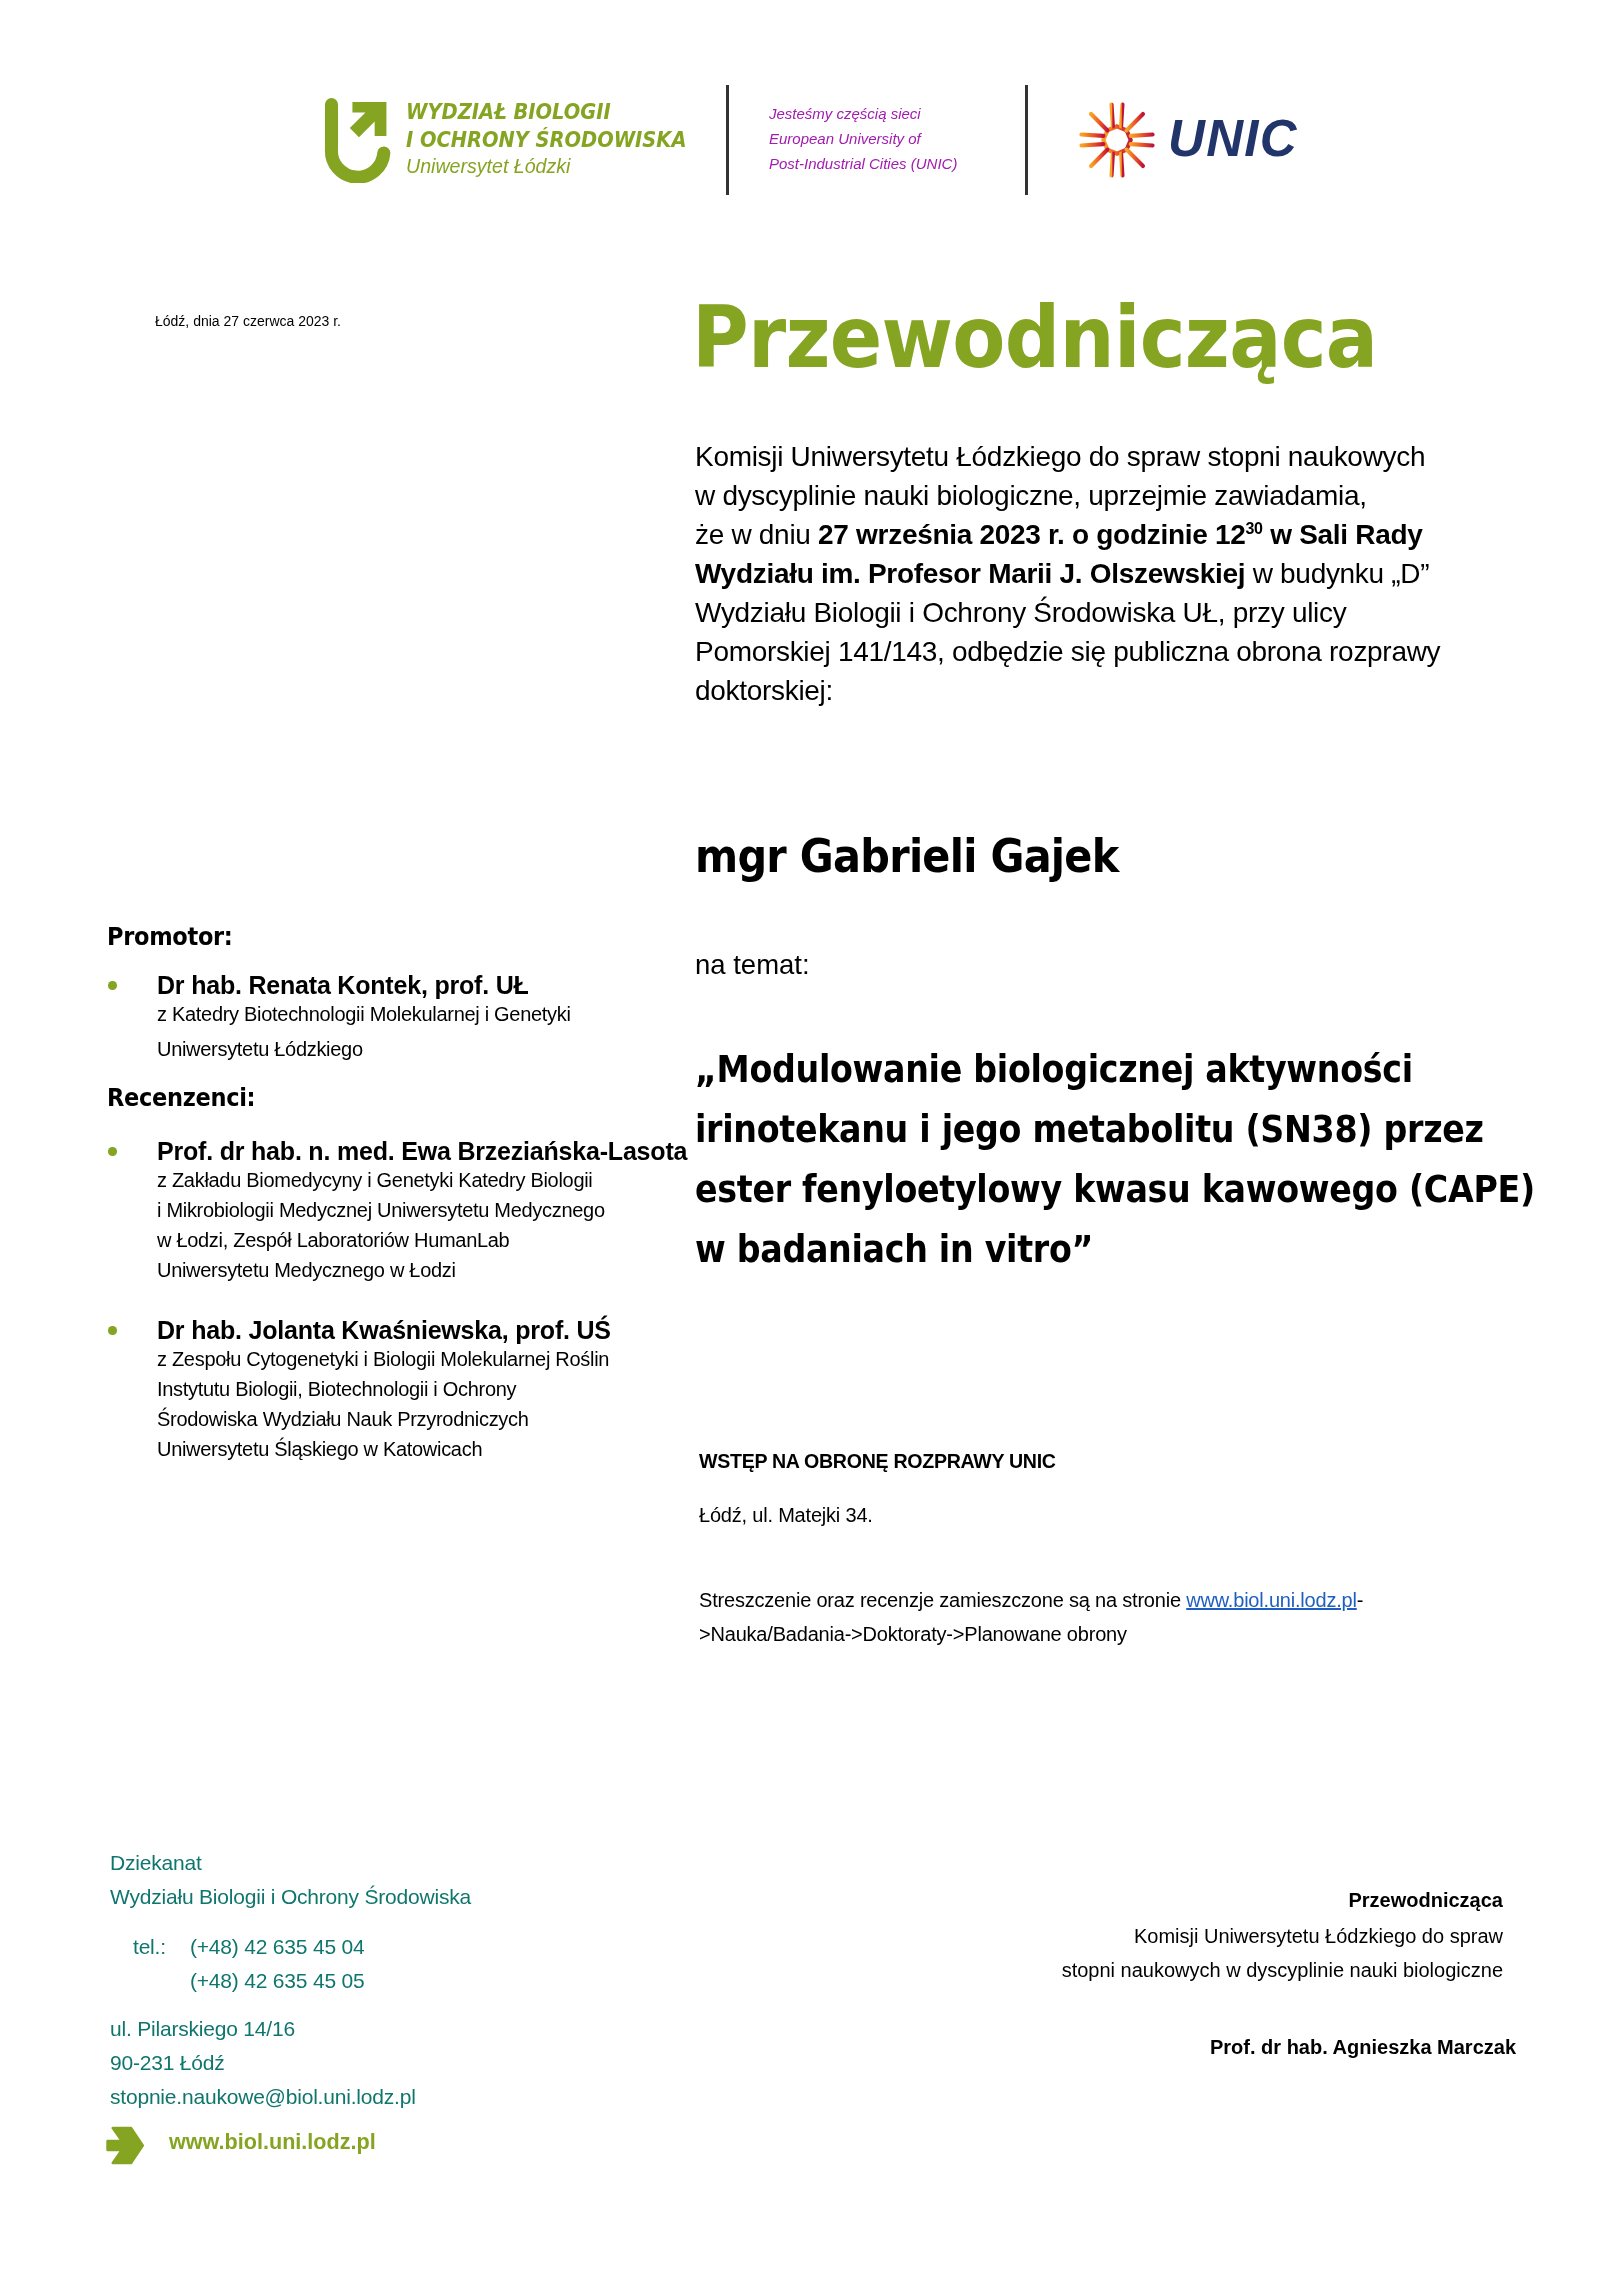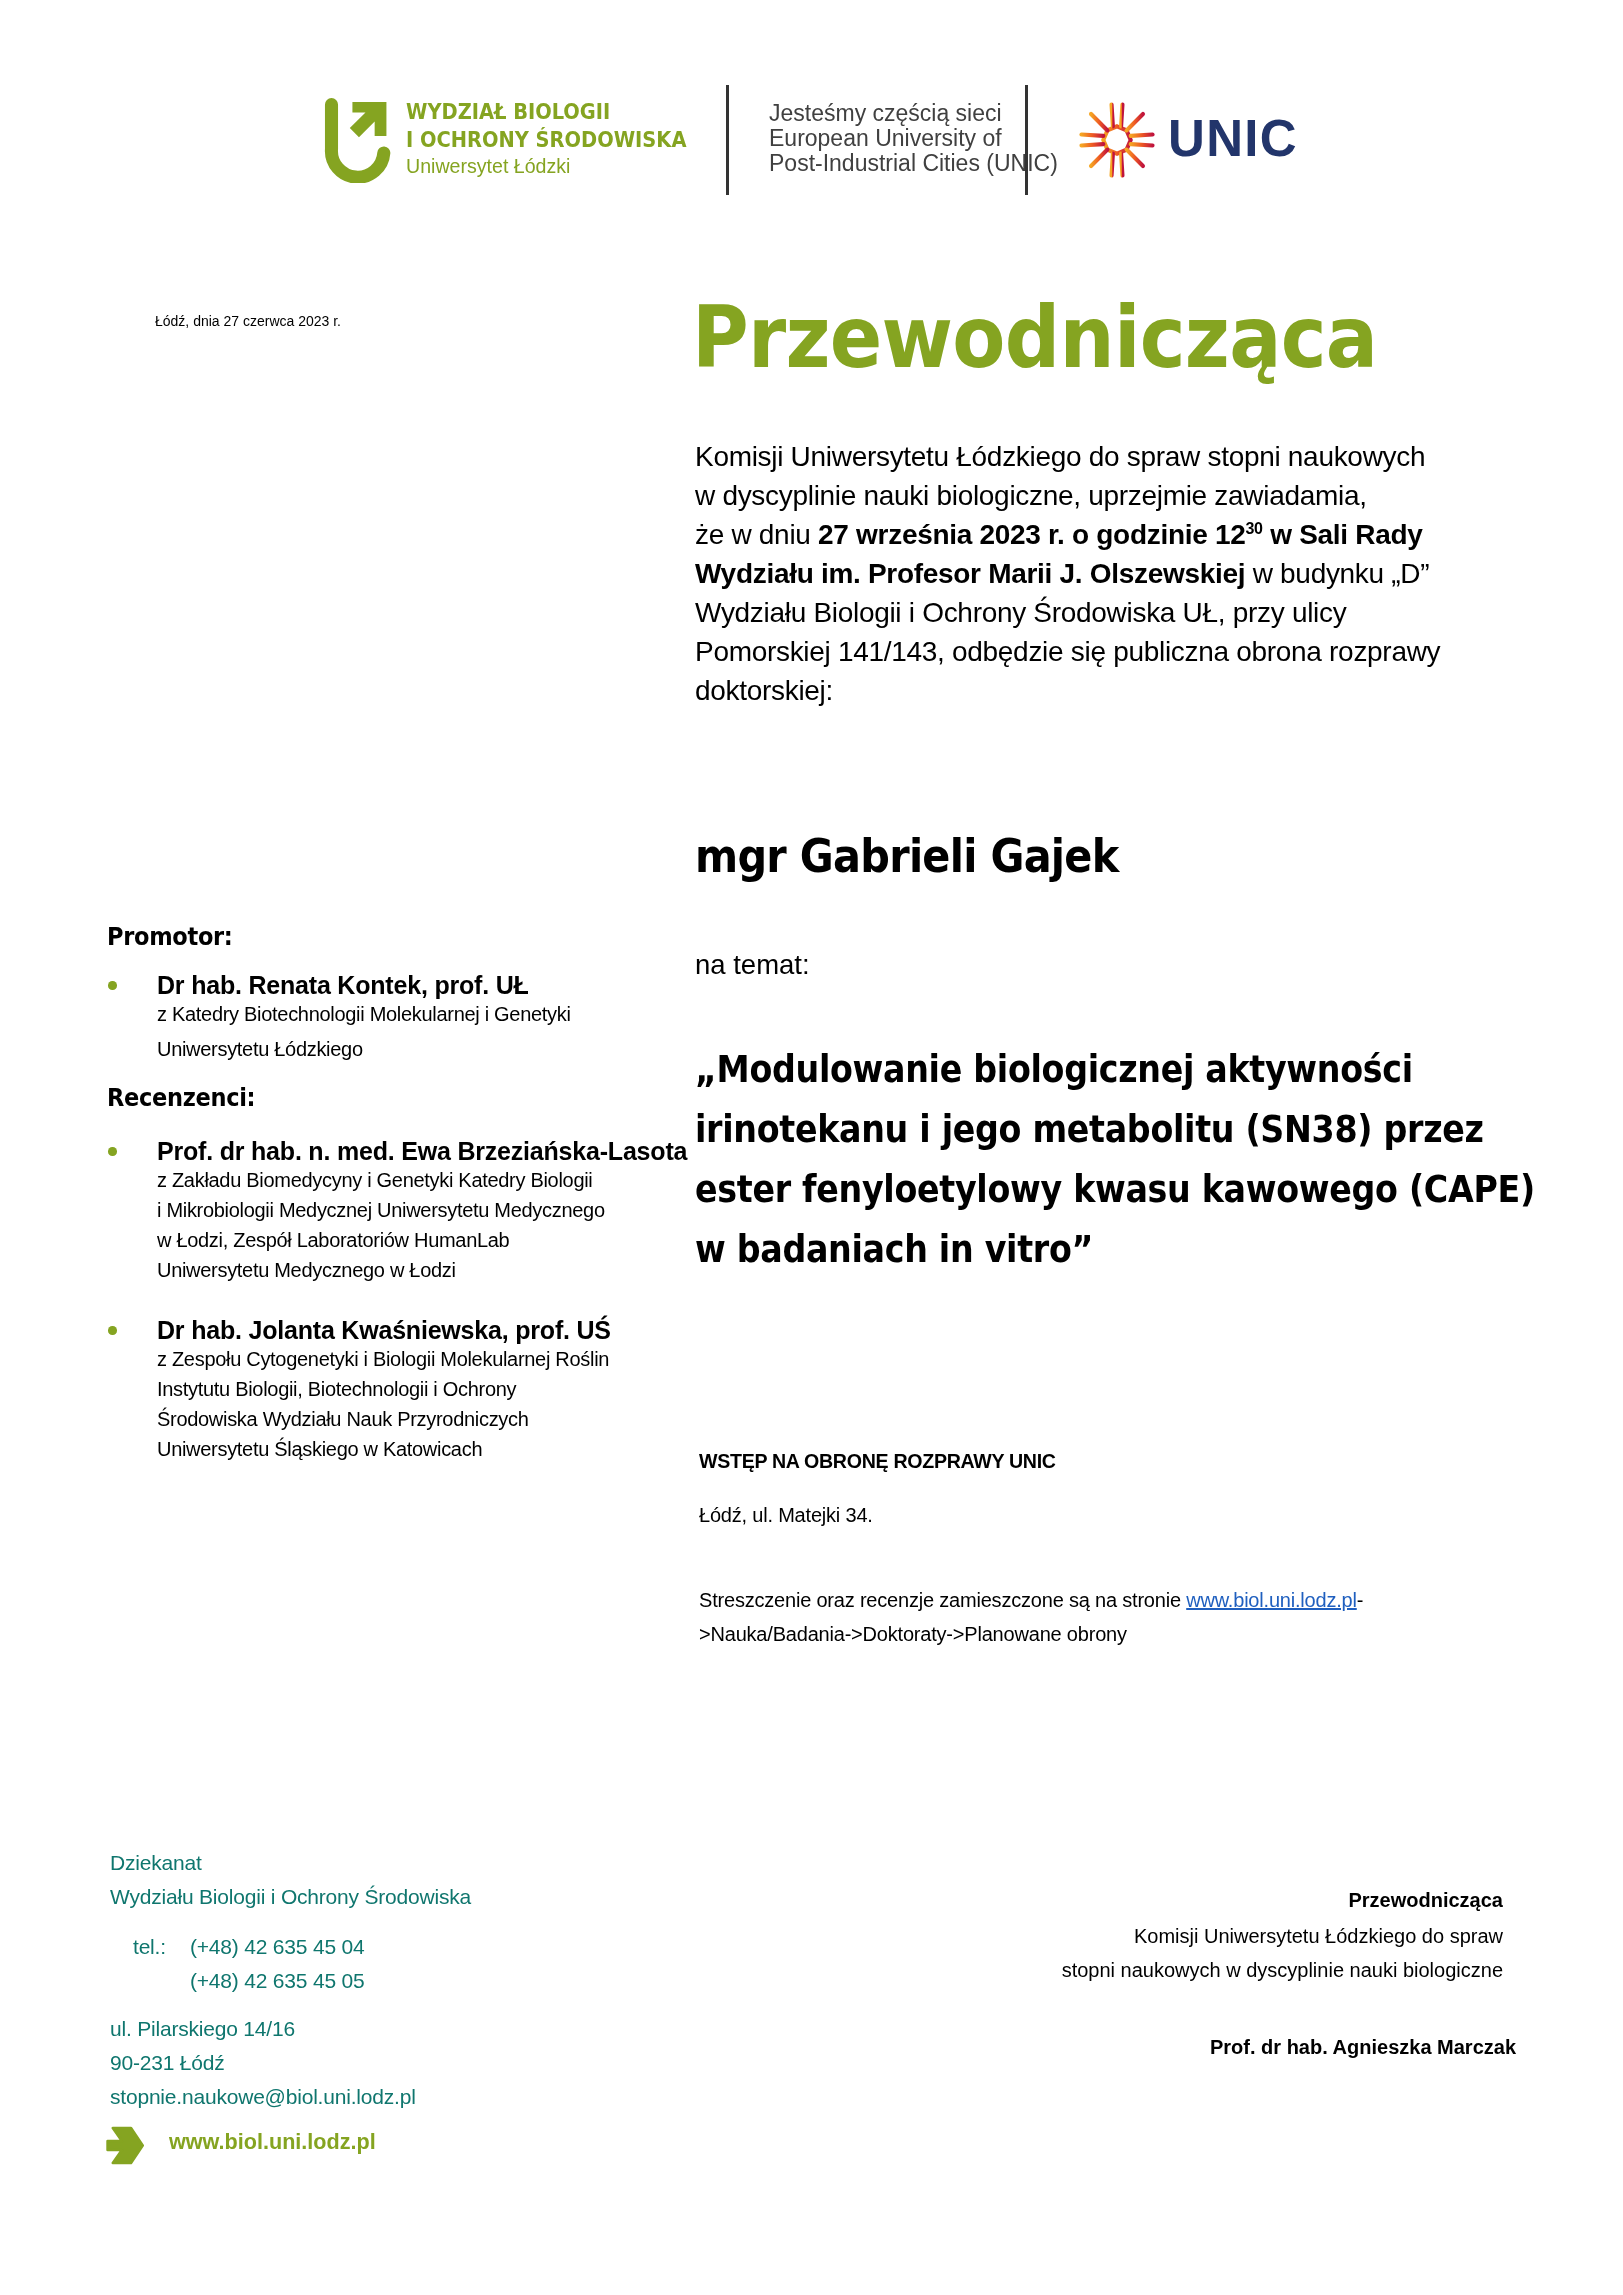--- a/index.html
+++ b/index.html
@@ -1,27 +1,27 @@
 <!DOCTYPE html>
 <html style="font-size:10.5px"><head>
 <meta charset="utf-8">
 <style>
   html, body { margin:0; padding:0; background:#ffffff; }
   body { width:1624px; height:2295px; position:relative; overflow:hidden;
          font-family:"Liberation Sans", "DejaVu Sans", sans-serif; color:#000; }
   .abs { position:absolute; }
 
   
-  #header { position:absolute; left:0; top:0; width:1624px; height:236px; }
+  #header { position:absolute; left:0; top:0; width:1624px; height:236px;font-style:italic; }
   .uni-logo-mark { position:absolute; left:321px; top:98px; width:72px; height:85px; }
   .uni-logo-text { position:absolute; left:406px; top:98px; color:#85a421; }
   .uni-logo-text .l1, .uni-logo-text .l2 { font-weight:bold; font-size:21.6px; line-height:27.5px; letter-spacing:0px; font-family:"DejaVu Sans Condensed","DejaVu Sans",sans-serif; }
   .uni-logo-text .l3 { font-size:19.6px; line-height:27.5px; font-family:"Liberation Sans", sans-serif; }
   .vsep { position:absolute; width:2.6px; background:#333; }
-  .unic-text-block { position:absolute; left:769px; top:101px; font-size:23px; line-height:25px; color:#404040; font-family:"Liberation Sans Narrow","Liberation Sans",sans-serif; }
+  .unic-text-block { position:absolute; left:769px; top:101px; font-size:15px; line-height:25px; color:#a21caf; font-family:"Liberation Sans Narrow","Liberation Sans",sans-serif; }
   .unic-sun { position:absolute; left:1076px; top:99px; width:82px; height:82px; }
   .unic-word { position:absolute; left:1168px; top:113px; font-size:51px; font-weight:bold; color:#22356b; letter-spacing:1.3px; line-height:52px; font-family:"Liberation Sans", sans-serif; }
 
   
   .date { left:107px; top:313px; font-size:14px;margin-left:48px; }
   .title { left:692px; top:288px; font-size:86px; font-weight:bold; color:#85a421; letter-spacing:-0.7px; line-height:98px; font-family:"DejaVu Sans Condensed","DejaVu Sans",sans-serif; }
   .intro { left:695px; top:437px; width:870px; font-size:28px; line-height:39px; font-family:"Liberation Sans", sans-serif; letter-spacing:-0.3px; }
   .intro p { margin:0; white-space:nowrap; }
   .intro b { font-weight:bold; }
   .intro sup { font-size:16px; vertical-align:super; line-height:0; }

